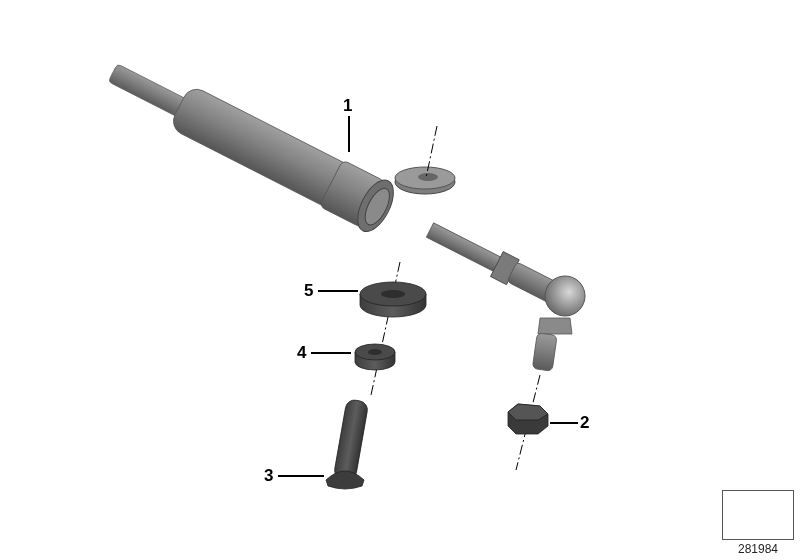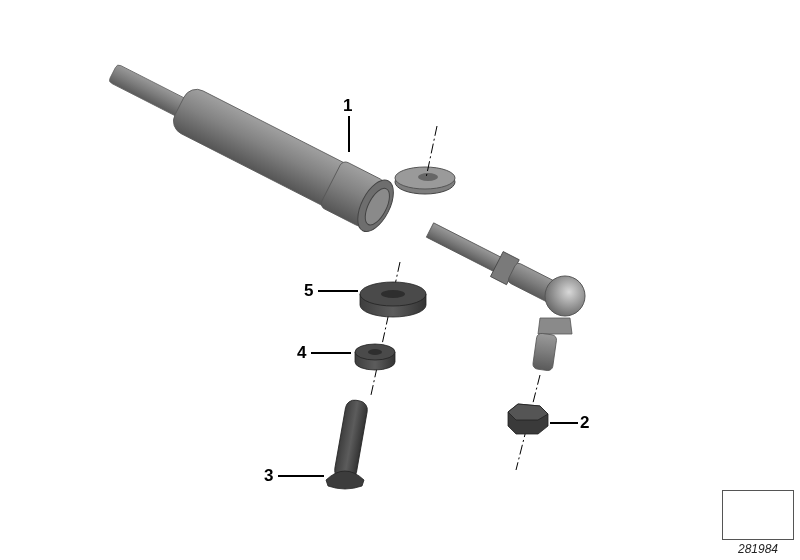--- a/index.html
+++ b/index.html
@@ -1,21 +1,21 @@
 <!DOCTYPE html>
 <html><head>
 <meta charset="utf-8">
 <style>
   html, body { margin:0; padding:0; background:#ffffff; }
   body { width:800px; height:560px; position:relative; overflow:hidden; font-family:"Liberation Sans", sans-serif; }
   #diagram { position:absolute; left:0; top:0; width:800px; height:560px; }
   .callout { position:absolute; font-family:"Liberation Sans", sans-serif; font-weight:bold; font-size:17px; color:#000; line-height:1; }
   .leader { position:absolute; background:#000; }
   .ref-box { position:absolute; left:722px; top:490px; width:70px; height:48px; border:1px solid #555; background:#fff; }
-  .ref-num { position:absolute; left:722px; top:542px; width:72px; text-align:center; font-size:12px; color:#222; font-family:"Liberation Sans", sans-serif;font-style:italic; }
+  .ref-num { position:absolute; left:722px; top:542px; width:72px; text-align:center; font-size:12px; color:#222; font-family:"Liberation Sans", sans-serif; }
 </style>
 </head>
 <body>
 
 <svg id="diagram" viewBox="0 0 800 560" xmlns="http://www.w3.org/2000/svg">
   <defs>
     <linearGradient id="rodGrad" x1="0" y1="0" x2="0" y2="1">
       <stop offset="0" stop-color="#9a9a9a"></stop>
       <stop offset="0.5" stop-color="#7c7c7c"></stop>
       <stop offset="1" stop-color="#5a5a5a"></stop>

